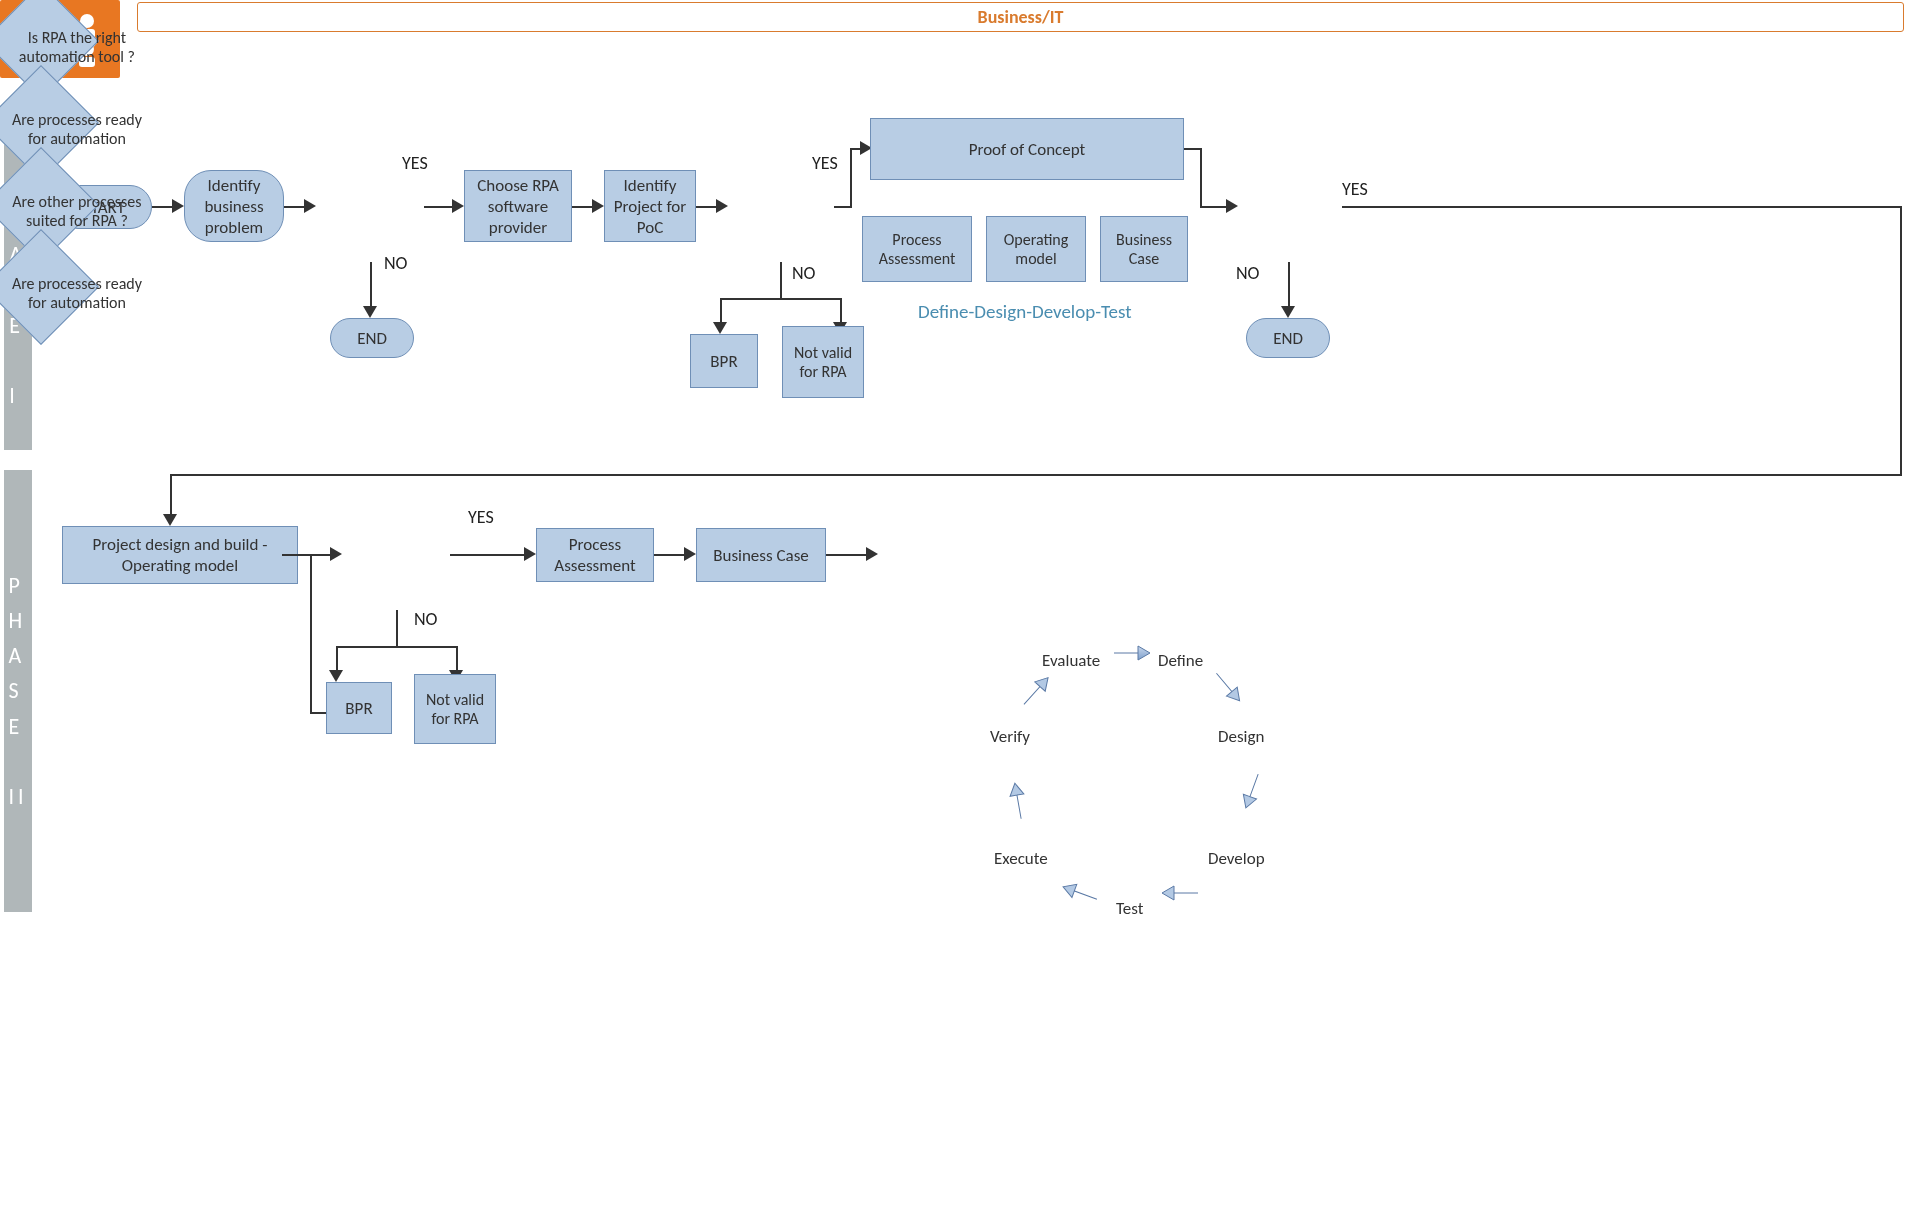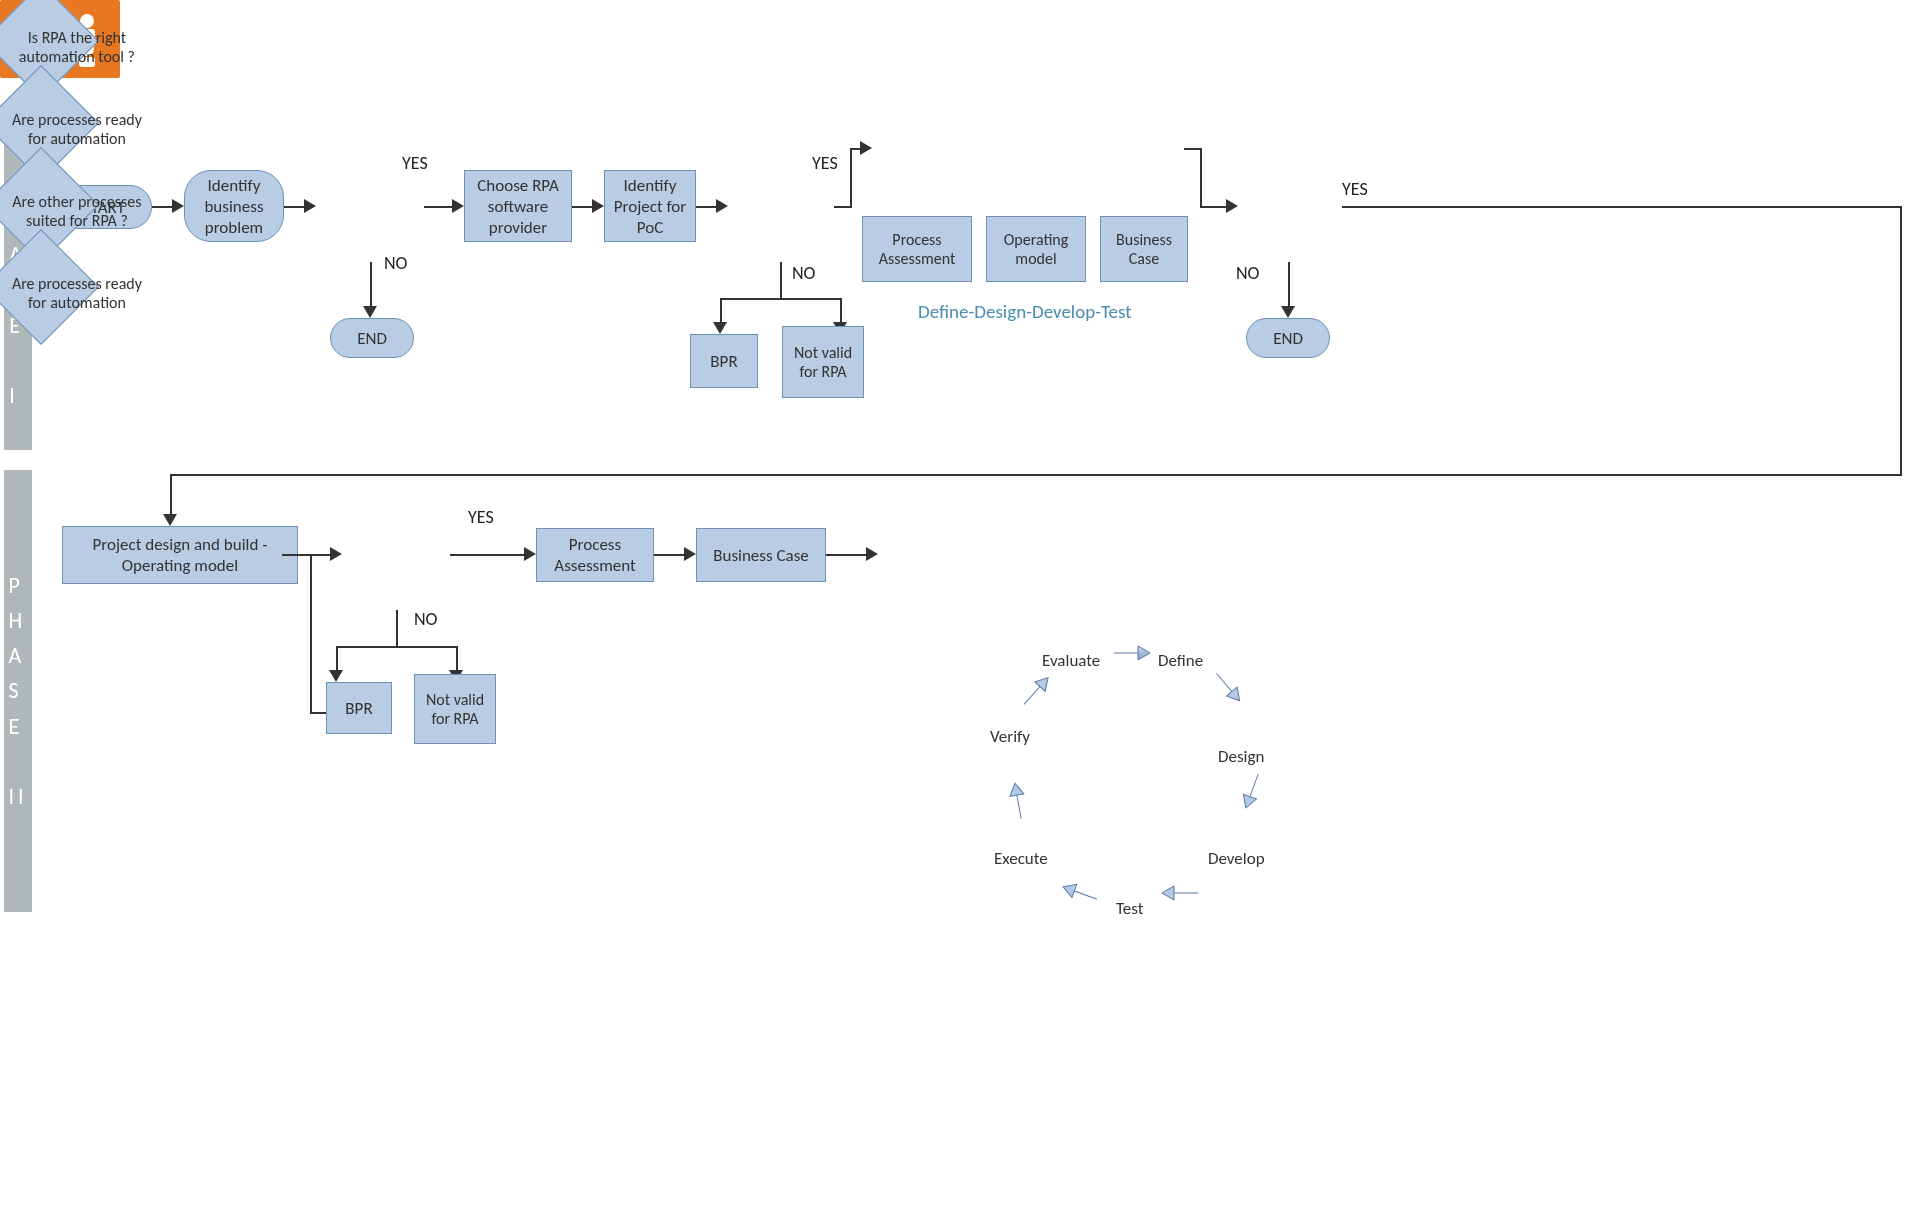--- a/index.html
+++ b/index.html
@@ -25,20 +25,21 @@
   .cycle-label{position:absolute;font-size:17px;color:#333;}
   .cycle-arrow{position:absolute;}
   .cycle-arrow svg{display:block;}
   .figcaption{position:absolute;left:0;bottom:8px;font-size:22px;font-weight:700;color:#111;}
 </style>
 </head>
 <body>
 
 <div class="canvas">
 
+  <div class="lane-header">Business/IT</div>
 
   <div class="people-badge">
     <svg viewBox="0 0 100 60">
       <g fill="#fff">
         <circle cx="20" cy="14" r="9"></circle>
           <rect x="10" y="24" width="20" height="30" rx="4"></rect>
         <circle cx="55" cy="12" r="7"></circle>
           <rect x="47" y="20" width="16" height="18" rx="3"></rect>
         <circle cx="77" cy="12" r="7"></circle>
           <rect x="69" y="20" width="16" height="18" rx="3"></rect>
@@ -110,20 +111,21 @@
   <div class="vline" style="left:780px;top:262px;height:36px;"></div>
   <div class="hline" style="left:720px;top:298px;width:122px;"></div>
   <div class="vline" style="left:720px;top:298px;height:26px;"></div>
     <div class="arrow-head ah-d" style="left:713px;top:322px;"></div>
   <div class="vline" style="left:840px;top:298px;height:26px;"></div>
     <div class="arrow-head ah-d" style="left:833px;top:322px;"></div>
 
   <div class="node" style="left:690px;top:334px;width:68px;height:54px;">BPR</div>
   <div class="node" style="left:782px;top:326px;width:82px;height:72px;font-size:16px;">Not valid for RPA</div>
 
+  <div class="node" style="left:870px;top:118px;width:314px;height:62px;">Proof of Concept</div>
 
   <div class="node" style="left:862px;top:216px;width:110px;height:66px;font-size:16px;">Process Assessment</div>
   <div class="node" style="left:986px;top:216px;width:100px;height:66px;font-size:16px;">Operating model</div>
   <div class="node" style="left:1100px;top:216px;width:88px;height:66px;font-size:16px;">Business Case</div>
   <div class="sublabel" style="left:918px;top:300px;">Define-Design-Develop-Test</div>
 
   <div class="hline" style="left:1184px;top:148px;width:18px;"></div>
   <div class="vline" style="left:1200px;top:148px;height:60px;"></div>
   <div class="hline" style="left:1200px;top:206px;width:28px;"></div>
     <div class="arrow-head ah-r" style="left:1226px;top:199px;"></div>
@@ -172,21 +174,21 @@
   <div class="hline" style="left:654px;top:554px;width:32px;"></div>
     <div class="arrow-head ah-r" style="left:684px;top:547px;"></div>
 
   <div class="node" style="left:696px;top:528px;width:130px;height:54px;">Business Case</div>
   <div class="hline" style="left:826px;top:554px;width:42px;"></div>
     <div class="arrow-head ah-r" style="left:866px;top:547px;"></div>
 
 
   <div class="cycle-label" style="left:1042px;top:650px;">Evaluate</div>
   <div class="cycle-label" style="left:1158px;top:650px;">Define</div>
-  <div class="cycle-label" style="left:1218px;top:726px;margin-top:20px;">Design</div>
+  <div class="cycle-label" style="left:1218px;top:726px;">Design</div>
   <div class="cycle-label" style="left:1208px;top:848px;">Develop</div>
   <div class="cycle-label" style="left:1116px;top:898px;">Test</div>
   <div class="cycle-label" style="left:994px;top:848px;">Execute</div>
   <div class="cycle-label" style="left:990px;top:726px;">Verify</div>
 
   <div class="cycle-arrow" style="left:1112px;top:640px;">
     <svg width="40" height="26">
         <defs>
           <linearGradient id="g1" x1="0" y1="0" x2="0" y2="1">
             <stop offset="0" stop-color="#c9d8ed"></stop>

